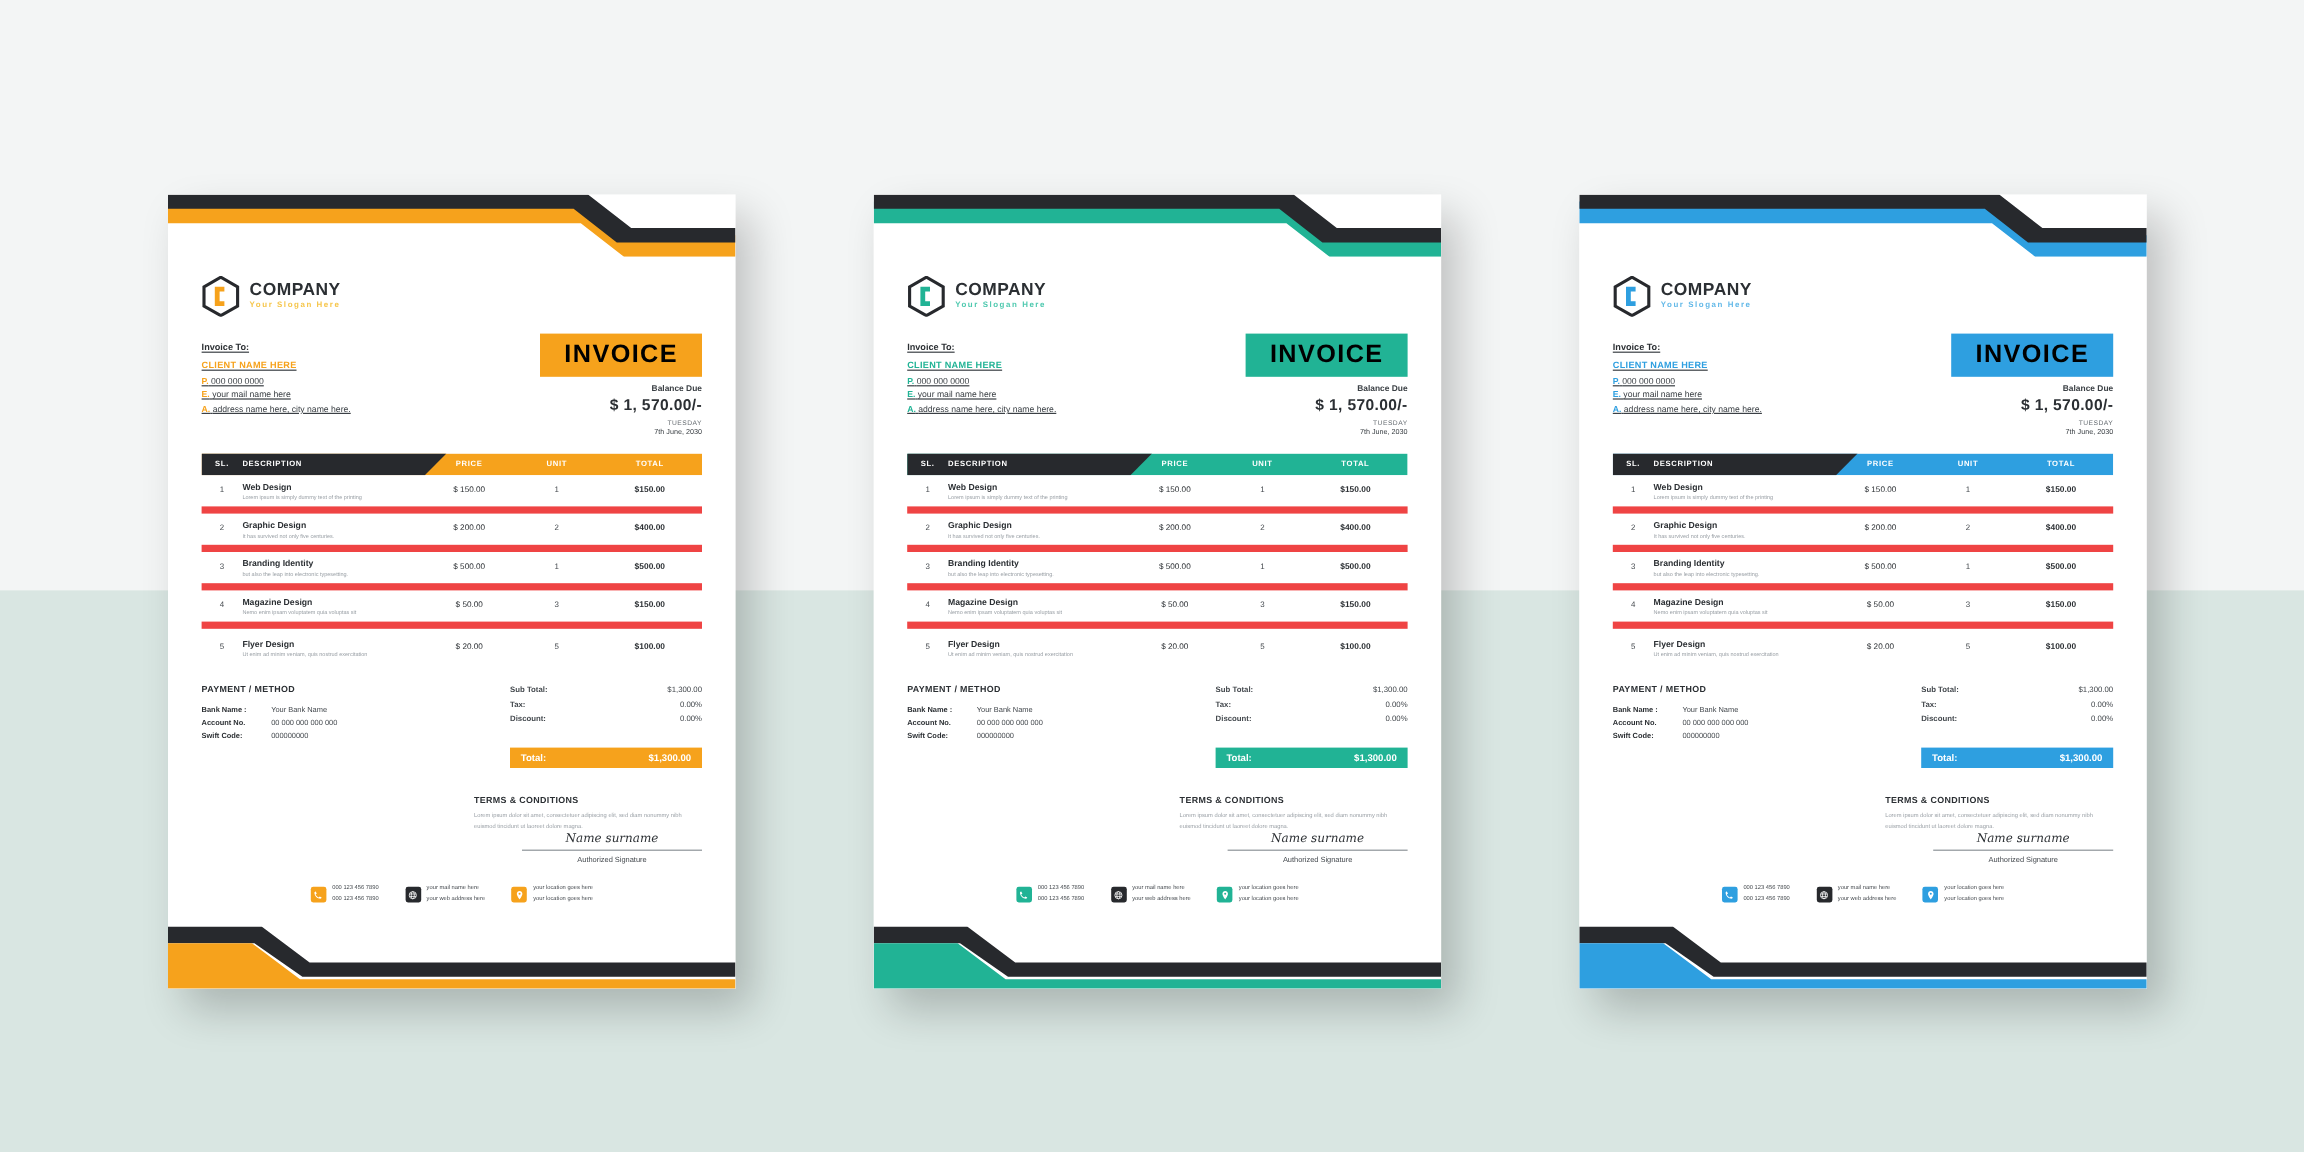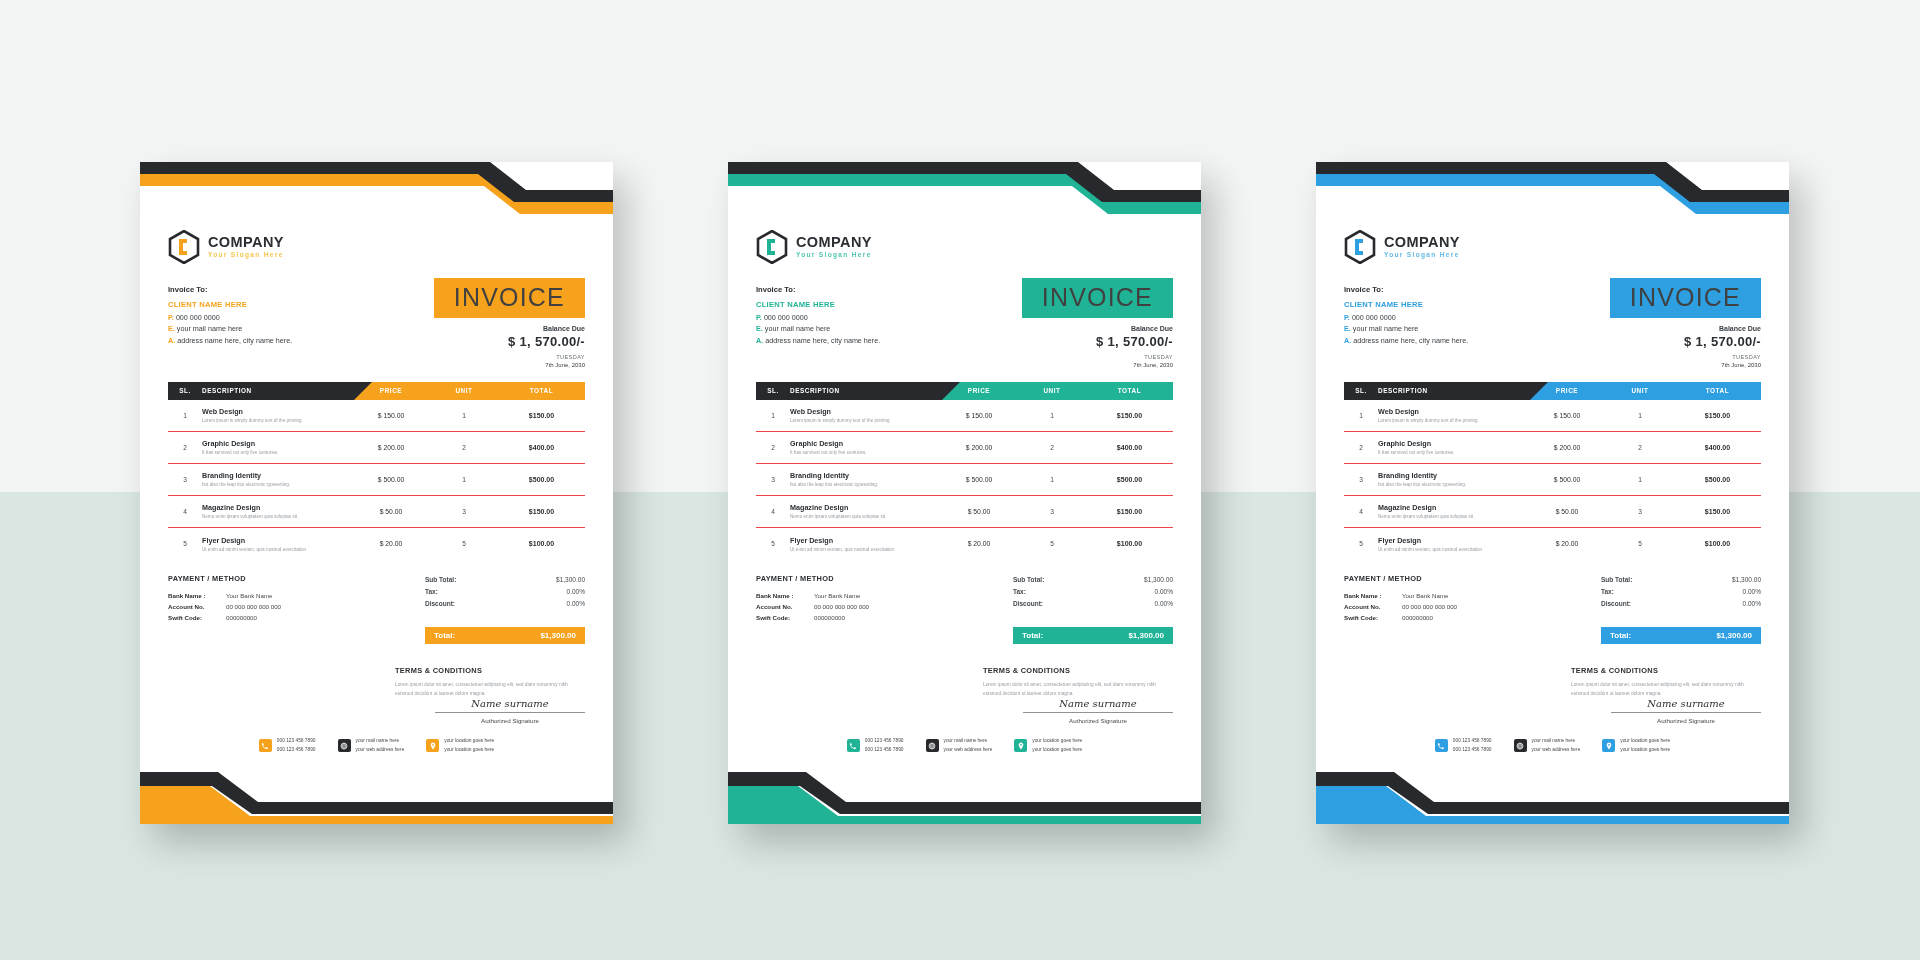--- a/index.html
+++ b/index.html
@@ -33,48 +33,48 @@
   .content { position: absolute; left: 0; top: 52px; width: 473px; height: 558px; padding: 0 28px; }
 
   .brand-row { display:flex; align-items:center; gap:8px; margin-top: 16px; }
   .logo-mark { width: 32px; height: 34px; flex: 0 0 32px; }
   .brand-text { line-height: 1; }
   .brand-name { font-size: 14.5px; font-weight: 700; color: #2b2f33; letter-spacing: .4px; }
   .brand-slogan { font-size: 6.6px; letter-spacing: 1.3px; margin-top: 2.5px; font-weight: 600; }
 
   .head-row { display:flex; justify-content:space-between; align-items:flex-start; margin-top: 20px; }
 
-  .invoice-to { font-size: 7.2px; color: #3b4045; line-height: 1.62; }
+  .invoice-to { font-size: 7.2px; color: #3b4045; line-height: 1.62; text-decoration: underline; }
   .invoice-to .lbl { font-size: 7.6px; color:#2b2f33; font-weight:600; margin-bottom: 3px; }
   .invoice-to .client { font-weight: 700; font-size: 7.6px; letter-spacing: .25px; }
   .invoice-to .pfx { font-weight: 700; }
 
   .inv-right { text-align: right; margin-top: -6px; }
   .inv-banner {
-    display:inline-block; color:#404040; font-size: 25px; font-weight: 400;
+    display:inline-block; color:#000000; font-size: 21px; font-weight: 700;
     letter-spacing: 1.2px; padding: 7px 20px 8px; line-height: 1;
   }
   .bal-label { font-size: 7px; color:#3b4045; margin-top: 7px; font-weight:600; }
   .bal-amount { font-size: 13px; font-weight: 700; color:#2b2f33; letter-spacing:.3px; margin-top: 2px; }
   .bal-day { font-size: 5.6px; color:#6a7075; margin-top: 5px; letter-spacing:.4px; }
   .bal-date { font-size: 6px; color:#3b4045; margin-top: 1.5px; }
 
   
   .tbl { margin-top: 14px; position: relative; }
   .thead { position: relative; height: 18px; }
   .thead svg { position:absolute; left:0; top:0; }
   .thead .cells { position:absolute; left:0; top:0; width:417px; height:18px; display:flex; align-items:center;
                   color:#fff; font-size: 6.4px; font-weight: 700; letter-spacing: .55px; }
   .c-sl    { width: 34px; text-align:center; }
   .c-desc  { width: 150px; }
   .c-price { width: 78px; text-align:center; }
   .c-unit  { width: 68px; text-align:center; }
   .c-total { width: 87px; text-align:center; }
 
-  .trow { display:flex; align-items:center; height: 32px; border-bottom: 1px solid #ef4444; }
+  .trow { display:flex; align-items:center; height: 32px; border-bottom: 6px solid #ef4444; }
   .trow:last-child { border-bottom: 0; }
   .t-title { font-size: 7.2px; font-weight: 700; color:#2b2f33; }
   .t-sub { font-size: 4.6px; color:#9aa0a6; margin-top: 2px; }
   .t-num { font-size: 6.6px; color:#44494e; }
   .t-money { font-size: 6.8px; color:#2b2f33; }
   .t-tot { font-size: 7px; font-weight:700; color:#2b2f33; }
 
   
   .pay-wrap { display:flex; justify-content:space-between; margin-top: 14px; }
   .pay-title { font-size: 7.4px; font-weight: 700; color:#2b2f33; letter-spacing:.3px; }

